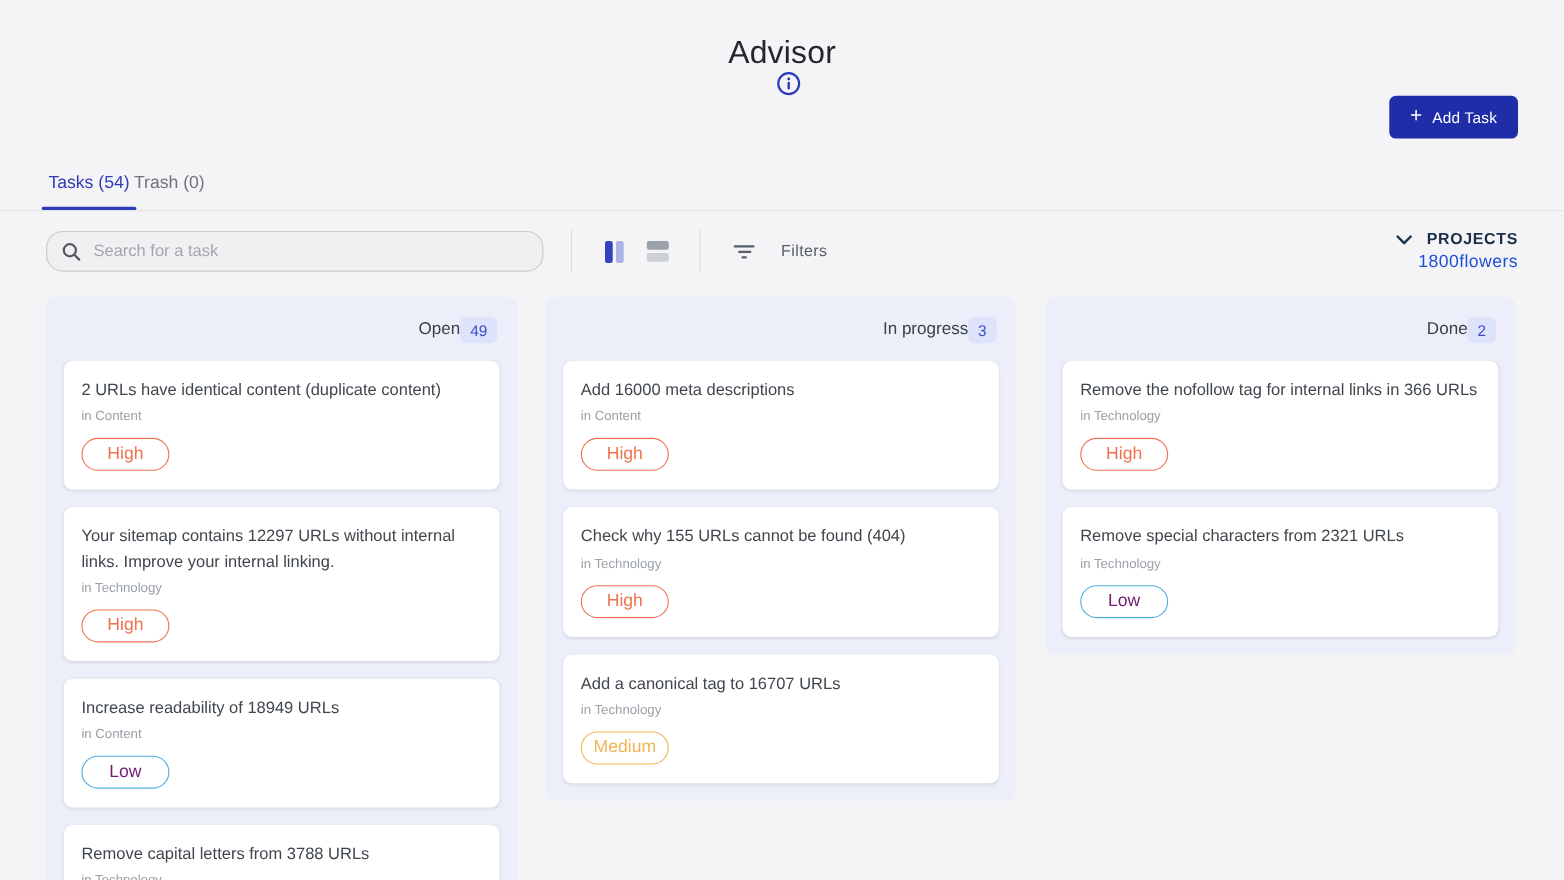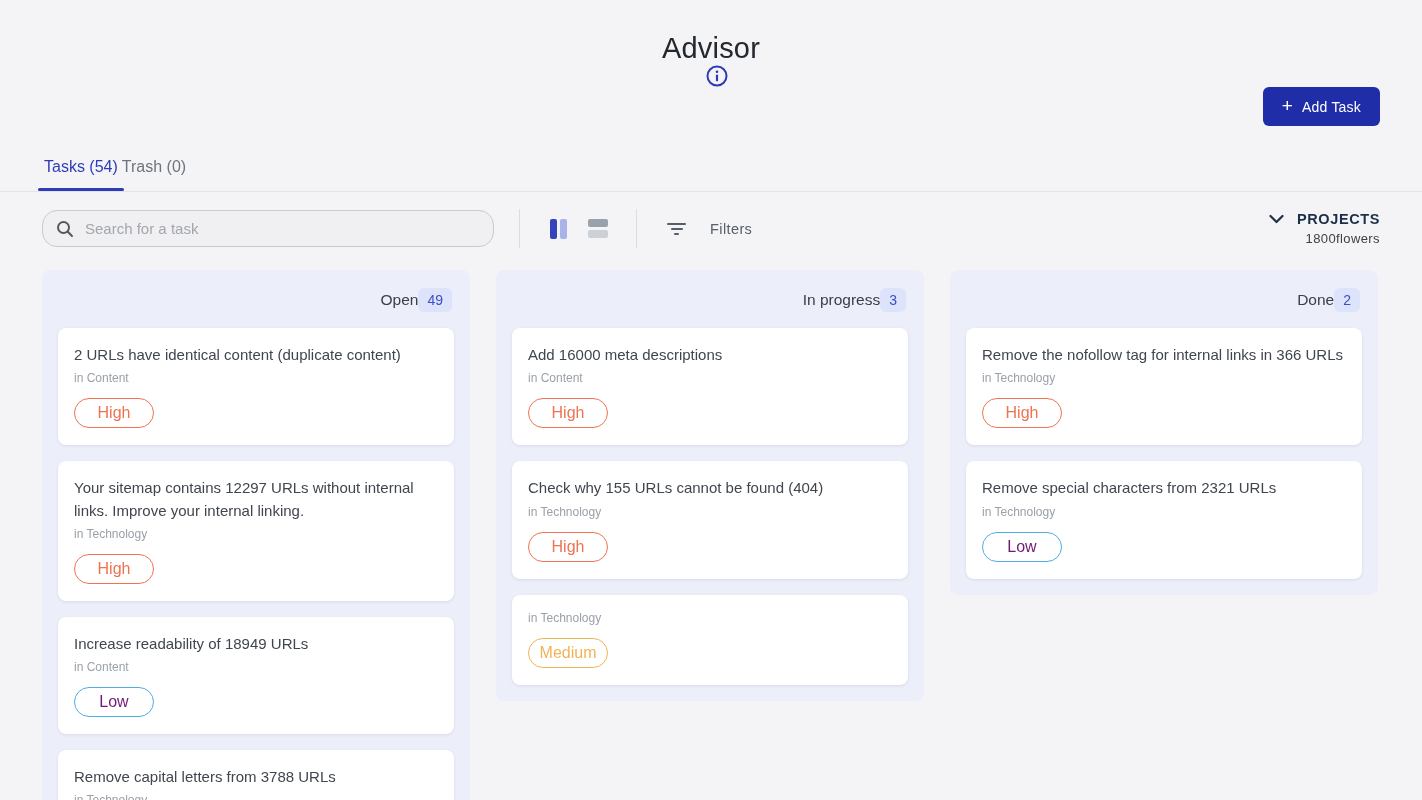--- a/index.html
+++ b/index.html
@@ -66,21 +66,21 @@
   }
   .filter-icon { display:flex; flex-direction:column; align-items:center; gap:3px; }
   .filter-icon span { height:2px; background:#555e69; border-radius:1px; display:block; }
   .filter-icon .l1 { width:19px; } .filter-icon .l2 { width:12px; } .filter-icon .l3 { width:5px; }
 
   .projects-block { margin-left:auto; text-align:right; }
   .projects-row {
     display:flex; align-items:center; justify-content:flex-end; gap:13px;
     color:#1c2f49; font-size:14.5px; font-weight:700; letter-spacing:0.6px; cursor:pointer;
   }
-  .project-name { margin-top:4px; color:#404040; font-size:13px; letter-spacing:0.4px; }
+  .project-name { margin-top:4px; color:#1d4ed8; font-size:16px; letter-spacing:0.4px; }
 
   
   .board { display:flex; gap:26px; align-items:flex-start; margin-top:22px; }
   .column {
     width:428px; background:#eceff9; border-radius:8px; padding:16px;
   }
   .column-header { display:flex; align-items:center; justify-content:flex-end; padding:2px 2px 0 5px; margin-bottom:16px; }
   .column-title { font-size:15.5px; color:#3a4047; }
   .count-badge {
     background:#dce3fa; color:#3c4fc4; font-size:14px;
@@ -205,20 +205,21 @@
       <div class="card-title">Add 16000 meta descriptions</div>
       <div class="card-category">in Content</div>
       <span class="pill pill-high">High</span>
     </article>
     <article class="card">
       <div class="card-title">Check why 155 URLs cannot be found (404)</div>
       <div class="card-category">in Technology</div>
       <span class="pill pill-high">High</span>
     </article>
     <article class="card">
+      <div class="card-title">Add a canonical tag to 16707 URLs</div>
       <div class="card-category">in Technology</div>
       <span class="pill pill-medium">Medium</span>
     </article>
   </section>
 
   <section class="column">
     <div class="column-header">
       <span class="column-title">Done</span>
       <span class="count-badge">2</span>
     </div>

